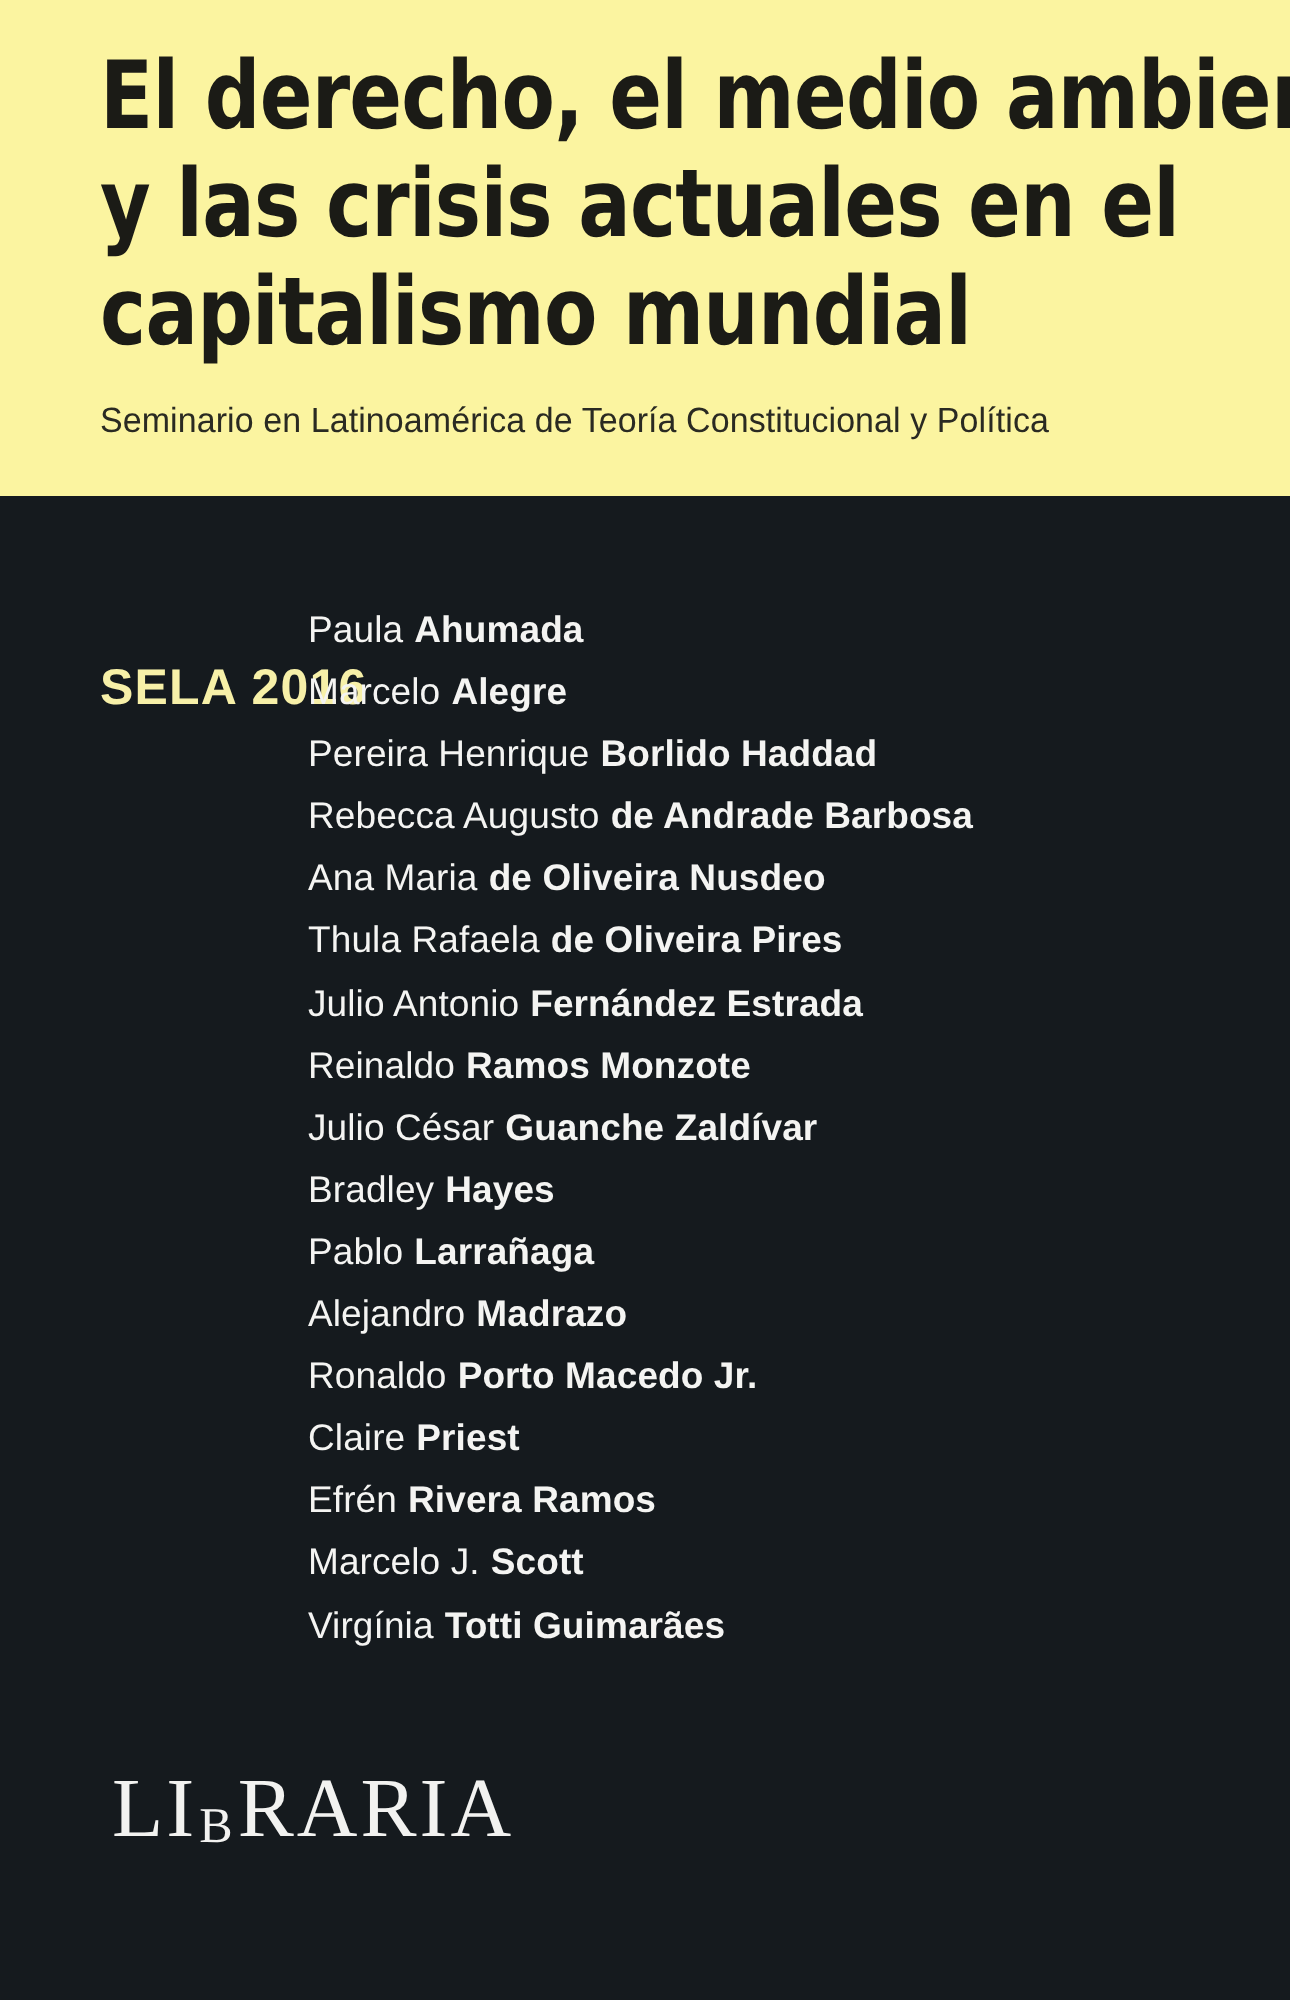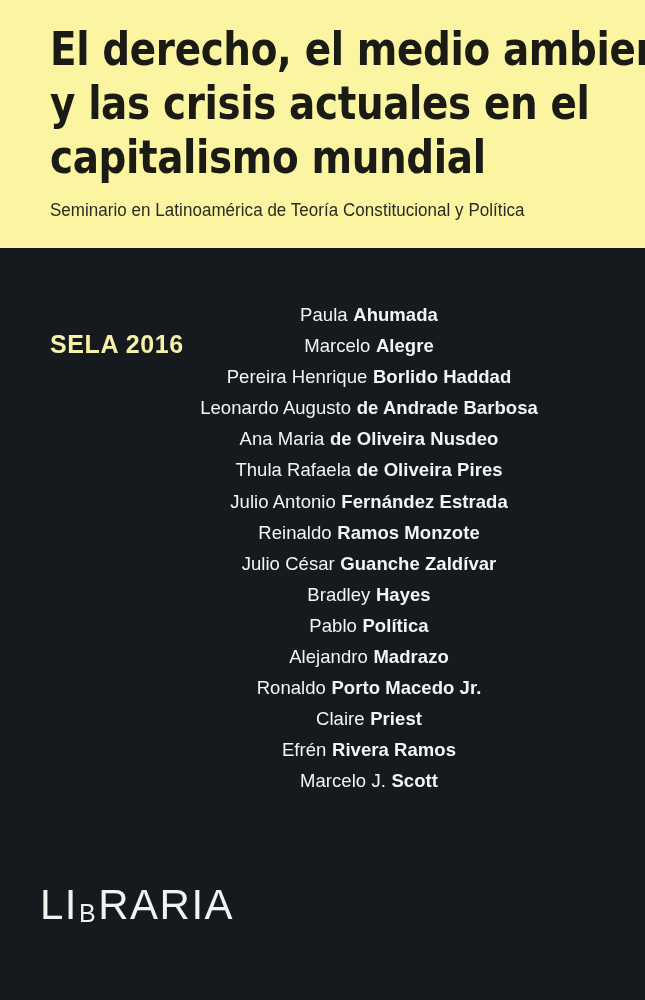--- a/index.html
+++ b/index.html
@@ -83,21 +83,21 @@
     white-space: nowrap;
     margin-top: 32px;
   }
 
   
   .authors {
     position: absolute;
     right: 61px;
     top: 299px;
     width: 430px;
-    text-align: center;
+    text-align: left;
   }
 
   .author-row {
     font-size: 18.5px;
     line-height: 31.1px;
     color: #f4f4f2;
     white-space: nowrap;
     letter-spacing: 0.05px;
   }
 
@@ -109,24 +109,24 @@
     font-weight: bold;
   }
 
   .author-row .given + .family {
     margin-left: 0.3em;
   }
 
   
   .publisher-logo {
     position: absolute;
-    left: 40px;
+    left: 56px;
     top: 884px;
     color: #f2f2f0;
-    font-family: Liberation Sans, sans-serif;
+    font-family: Liberation Serif, serif;
     white-space: nowrap;
     line-height: 1;
   }
 
   .publisher-logo .lg-main {
     font-size: 42px;
     letter-spacing: 1.5px;
   }
 
   .publisher-logo .lg-small {
@@ -159,55 +159,58 @@
     <div class="author-row">
       <span class="given">Paula</span><span class="family">Ahumada</span>
     </div>
     <div class="author-row">
       <span class="given">Marcelo</span><span class="family">Alegre</span>
     </div>
     <div class="author-row">
       <span class="given">Pereira Henrique</span><span class="family">Borlido Haddad</span>
     </div>
     <div class="author-row">
-      <span class="given">Leonardo Augusto</span><span class="family">de Andrade Barbosa</span>
+      <span class="given">Rebecca Augusto</span><span class="family">de Andrade Barbosa</span>
     </div>
     <div class="author-row">
       <span class="given">Ana Maria</span><span class="family">de Oliveira Nusdeo</span>
     </div>
     <div class="author-row">
       <span class="given">Thula Rafaela</span><span class="family">de Oliveira Pires</span>
     </div>
     <div class="author-row">
       <span class="given">Julio Antonio</span><span class="family">Fernández Estrada</span>
     </div>
     <div class="author-row">
       <span class="given">Reinaldo</span><span class="family">Ramos Monzote</span>
     </div>
     <div class="author-row">
       <span class="given">Julio César</span><span class="family">Guanche Zaldívar</span>
     </div>
     <div class="author-row">
       <span class="given">Bradley</span><span class="family">Hayes</span>
     </div>
     <div class="author-row">
-      <span class="given">Pablo</span><span class="family">Política</span>
+      <span class="given">Pablo</span><span class="family">Larrañaga</span>
     </div>
     <div class="author-row">
       <span class="given">Alejandro</span><span class="family">Madrazo</span>
     </div>
     <div class="author-row">
       <span class="given">Ronaldo</span><span class="family">Porto Macedo Jr.</span>
     </div>
     <div class="author-row">
       <span class="given">Claire</span><span class="family">Priest</span>
     </div>
     <div class="author-row">
       <span class="given">Efrén</span><span class="family">Rivera Ramos</span>
     </div>
     <div class="author-row">
       <span class="given">Marcelo J.</span><span class="family">Scott</span>
     </div>
+    <div class="author-row">
+      <span class="given">Virgínia</span><span class="family">Totti Guimarães</span>
+    </div>
   </div>
 
   <div class="publisher-logo"><span class="lg-main">LI</span><span class="lg-small">B</span><span class="lg-main">RARIA</span></div>
 
 </div>
 
 </body></html>

